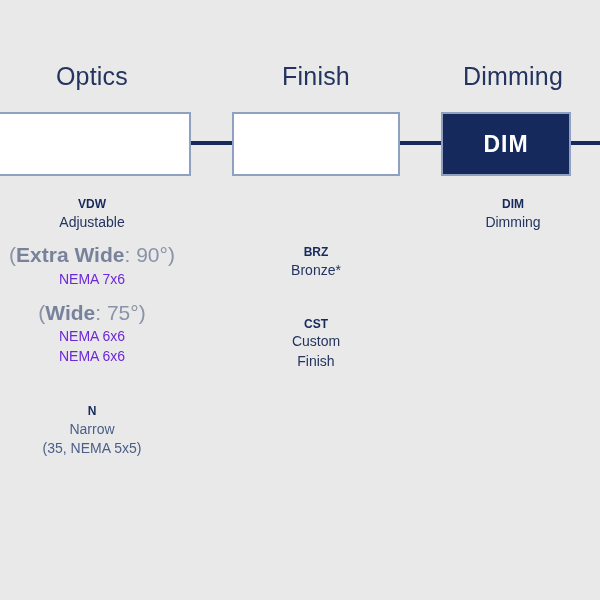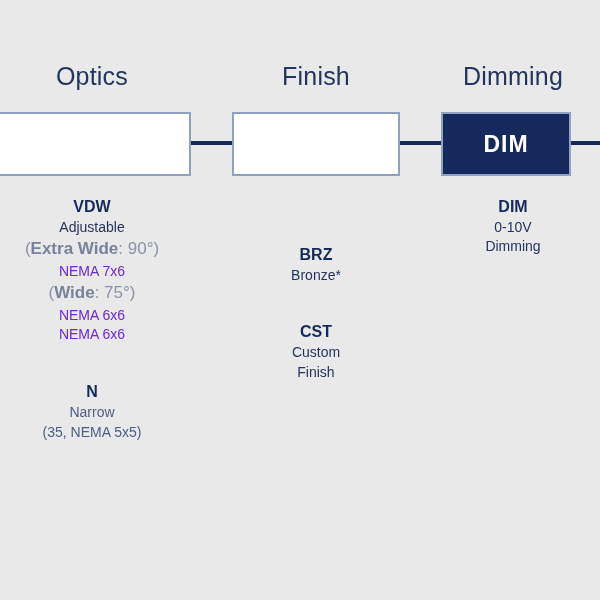--- a/index.html
+++ b/index.html
@@ -72,43 +72,43 @@
   }
 
   .opt-group {
     margin-bottom: 14px;
   }
   .opt-group:last-child {
     margin-bottom: 0;
   }
 
   .opt-code {
-    font-size: 16px;
+    font-size: 12px;
     font-weight: bold;
     color: #16295c;
     line-height: 1.38;
     white-space: nowrap;
   }
   .opt-desc {
     font-size: 14px;
     font-weight: 400;
     color: #23345e;
     line-height: 1.38;
     white-space: nowrap;
   }
   .opt-desc.muted-mid {
     color: #4b5e86;
   }
 
   .opt-sub {
-    font-size: 17px;
+    font-size: 21px;
     color: #8a93a8;
     line-height: 1.42;
     white-space: nowrap;
-    margin-top: 0;
+    margin-top: 8px;
   }
   .opt-sub .sub-strong {
     font-weight: bold;
     color: #78839b;
   }
   .opt-nema {
     font-size: 14px;
     color: #6d28d9;
     line-height: 1.42;
     white-space: nowrap;
@@ -183,18 +183,17 @@
       <div class="opt-code">CST</div>
       <div class="opt-desc">Custom</div>
       <div class="opt-desc">Finish</div>
     </div>
   </div>
 
   <div class="options" style="left:513px;">
 
     <div class="opt-group">
       <div class="opt-code">DIM</div>
-      <div class="opt-desc">0-10V</div>
       <div class="opt-desc">Dimming</div>
     </div>
   </div>
 
 </div>
 
 </body></html>

